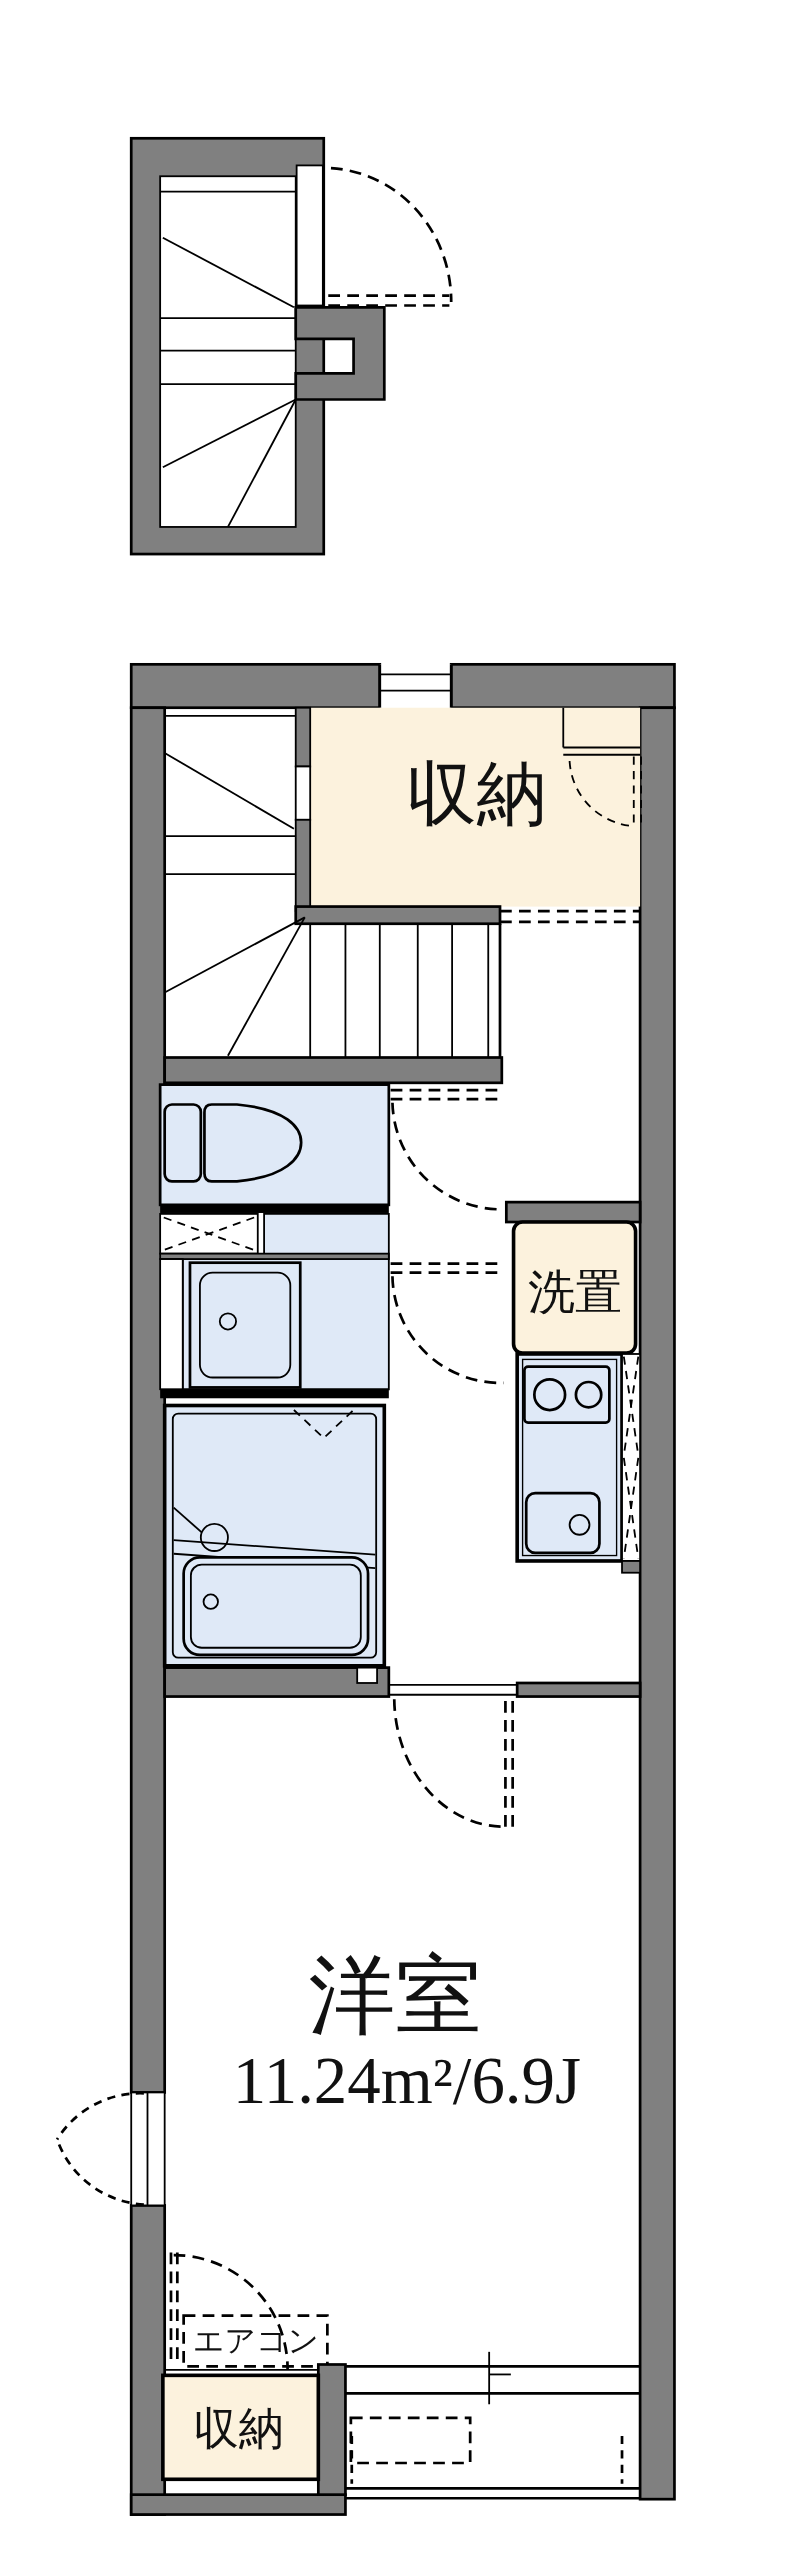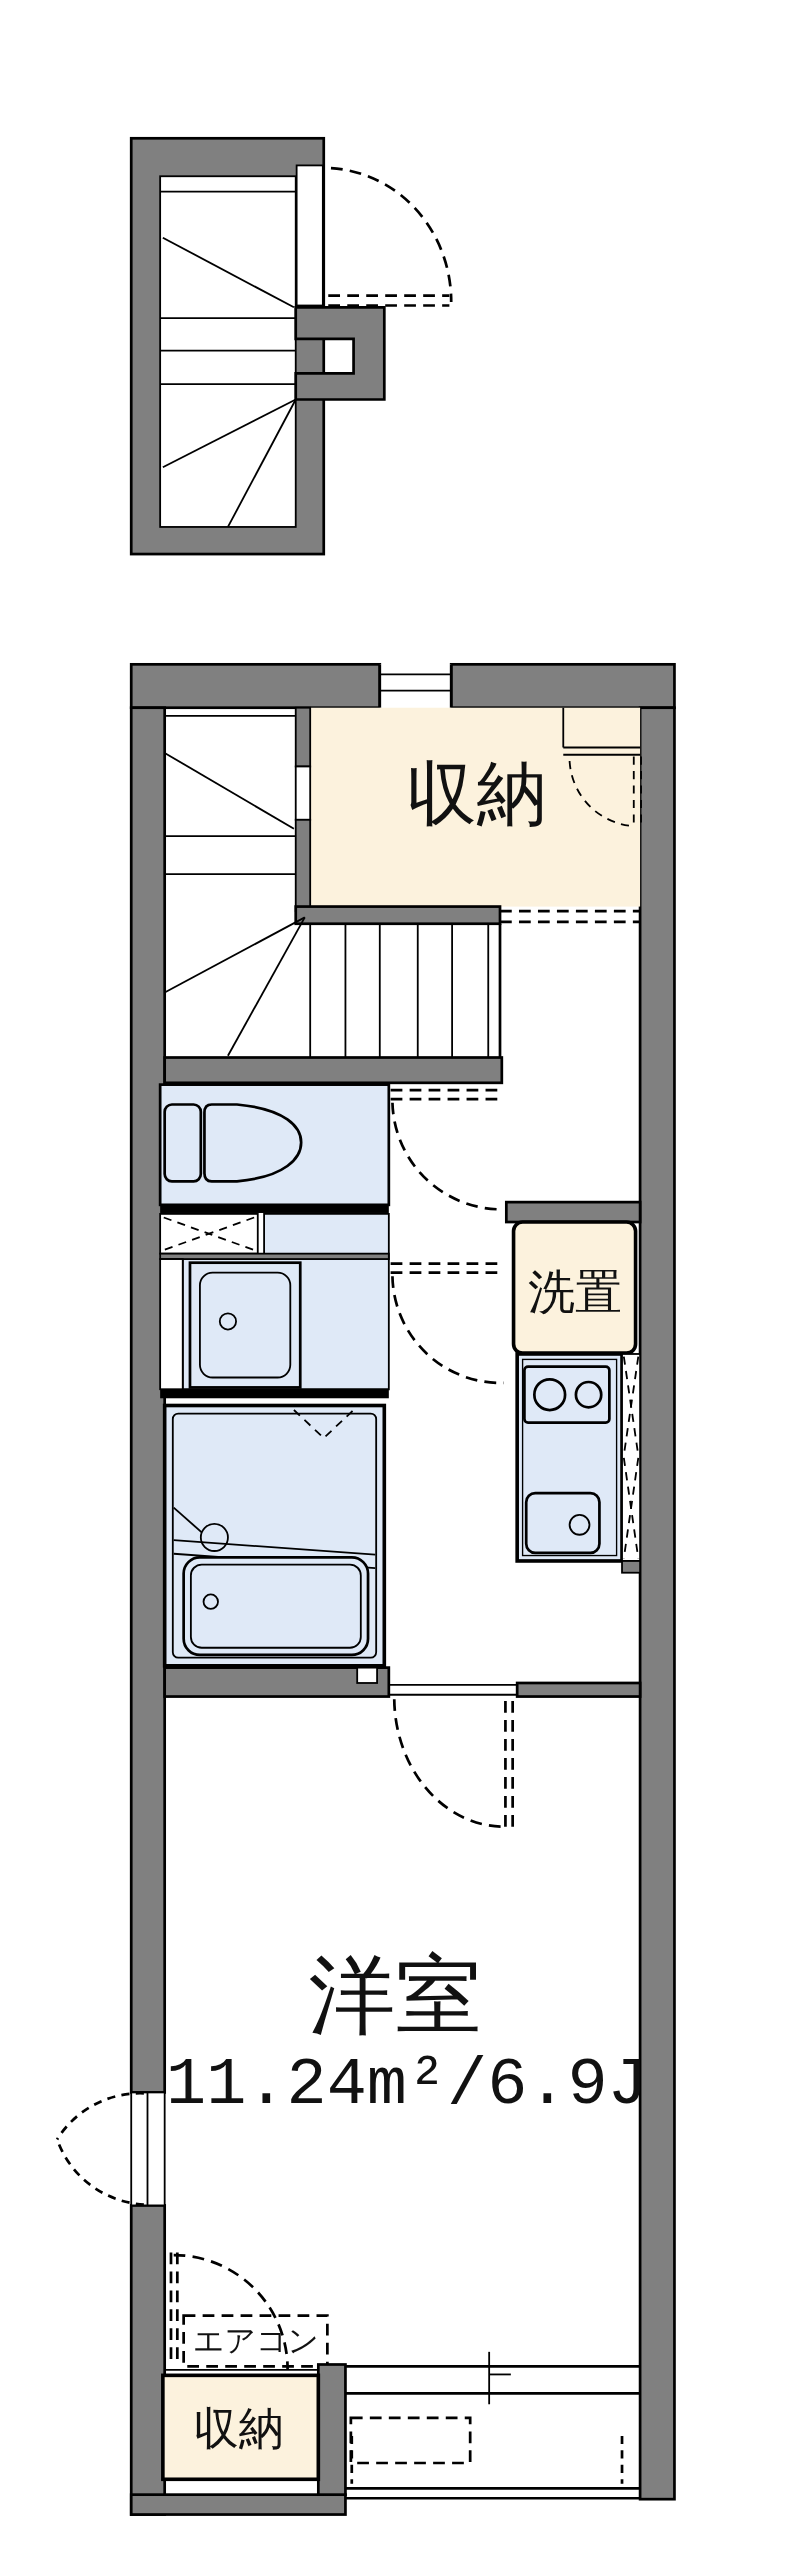--- a/index.html
+++ b/index.html
@@ -1,20 +1,20 @@
 <!DOCTYPE html>
 <html style="--wall: #808080; --line: #000000; --closet: #fcf2dd; --fixture: #dfe9f7; --bg: #ffffff;font-size:14.5px"><head>
 <meta charset="utf-8">
 <style>
   :root{
     --wall:#808080; --line:#000000; --closet:#fcf2dd; --fixture:#dfe9f7; --bg:#ffffff;
   }
   html,body{margin:0;padding:0;background:var(--bg);}
   .stage{width:812px;height:2576px;position:relative;background:var(--bg);
-         font-family:Liberation Mono, monospace;}
+         font-family:Liberation Serif, serif;}
   svg{display:block}
   .wall{fill:var(--wall);stroke:var(--line);stroke-width:3px;}
   .wall2{fill:var(--wall);stroke:var(--line);stroke-width:2px;}
   .blackfill{fill:var(--line);stroke:none;}
   .white{fill:#fff;stroke:var(--line);stroke-width:2px;}
   .cream{fill:var(--closet);stroke:none;}
   .cream-box{fill:var(--closet);stroke:var(--line);stroke-width:4px;}
   .fix{fill:var(--fixture);stroke:var(--line);stroke-width:3px;}
   .fix2{fill:var(--fixture);stroke:var(--line);stroke-width:2px;}
   .fix4{fill:var(--fixture);stroke:var(--line);stroke-width:4px;}

